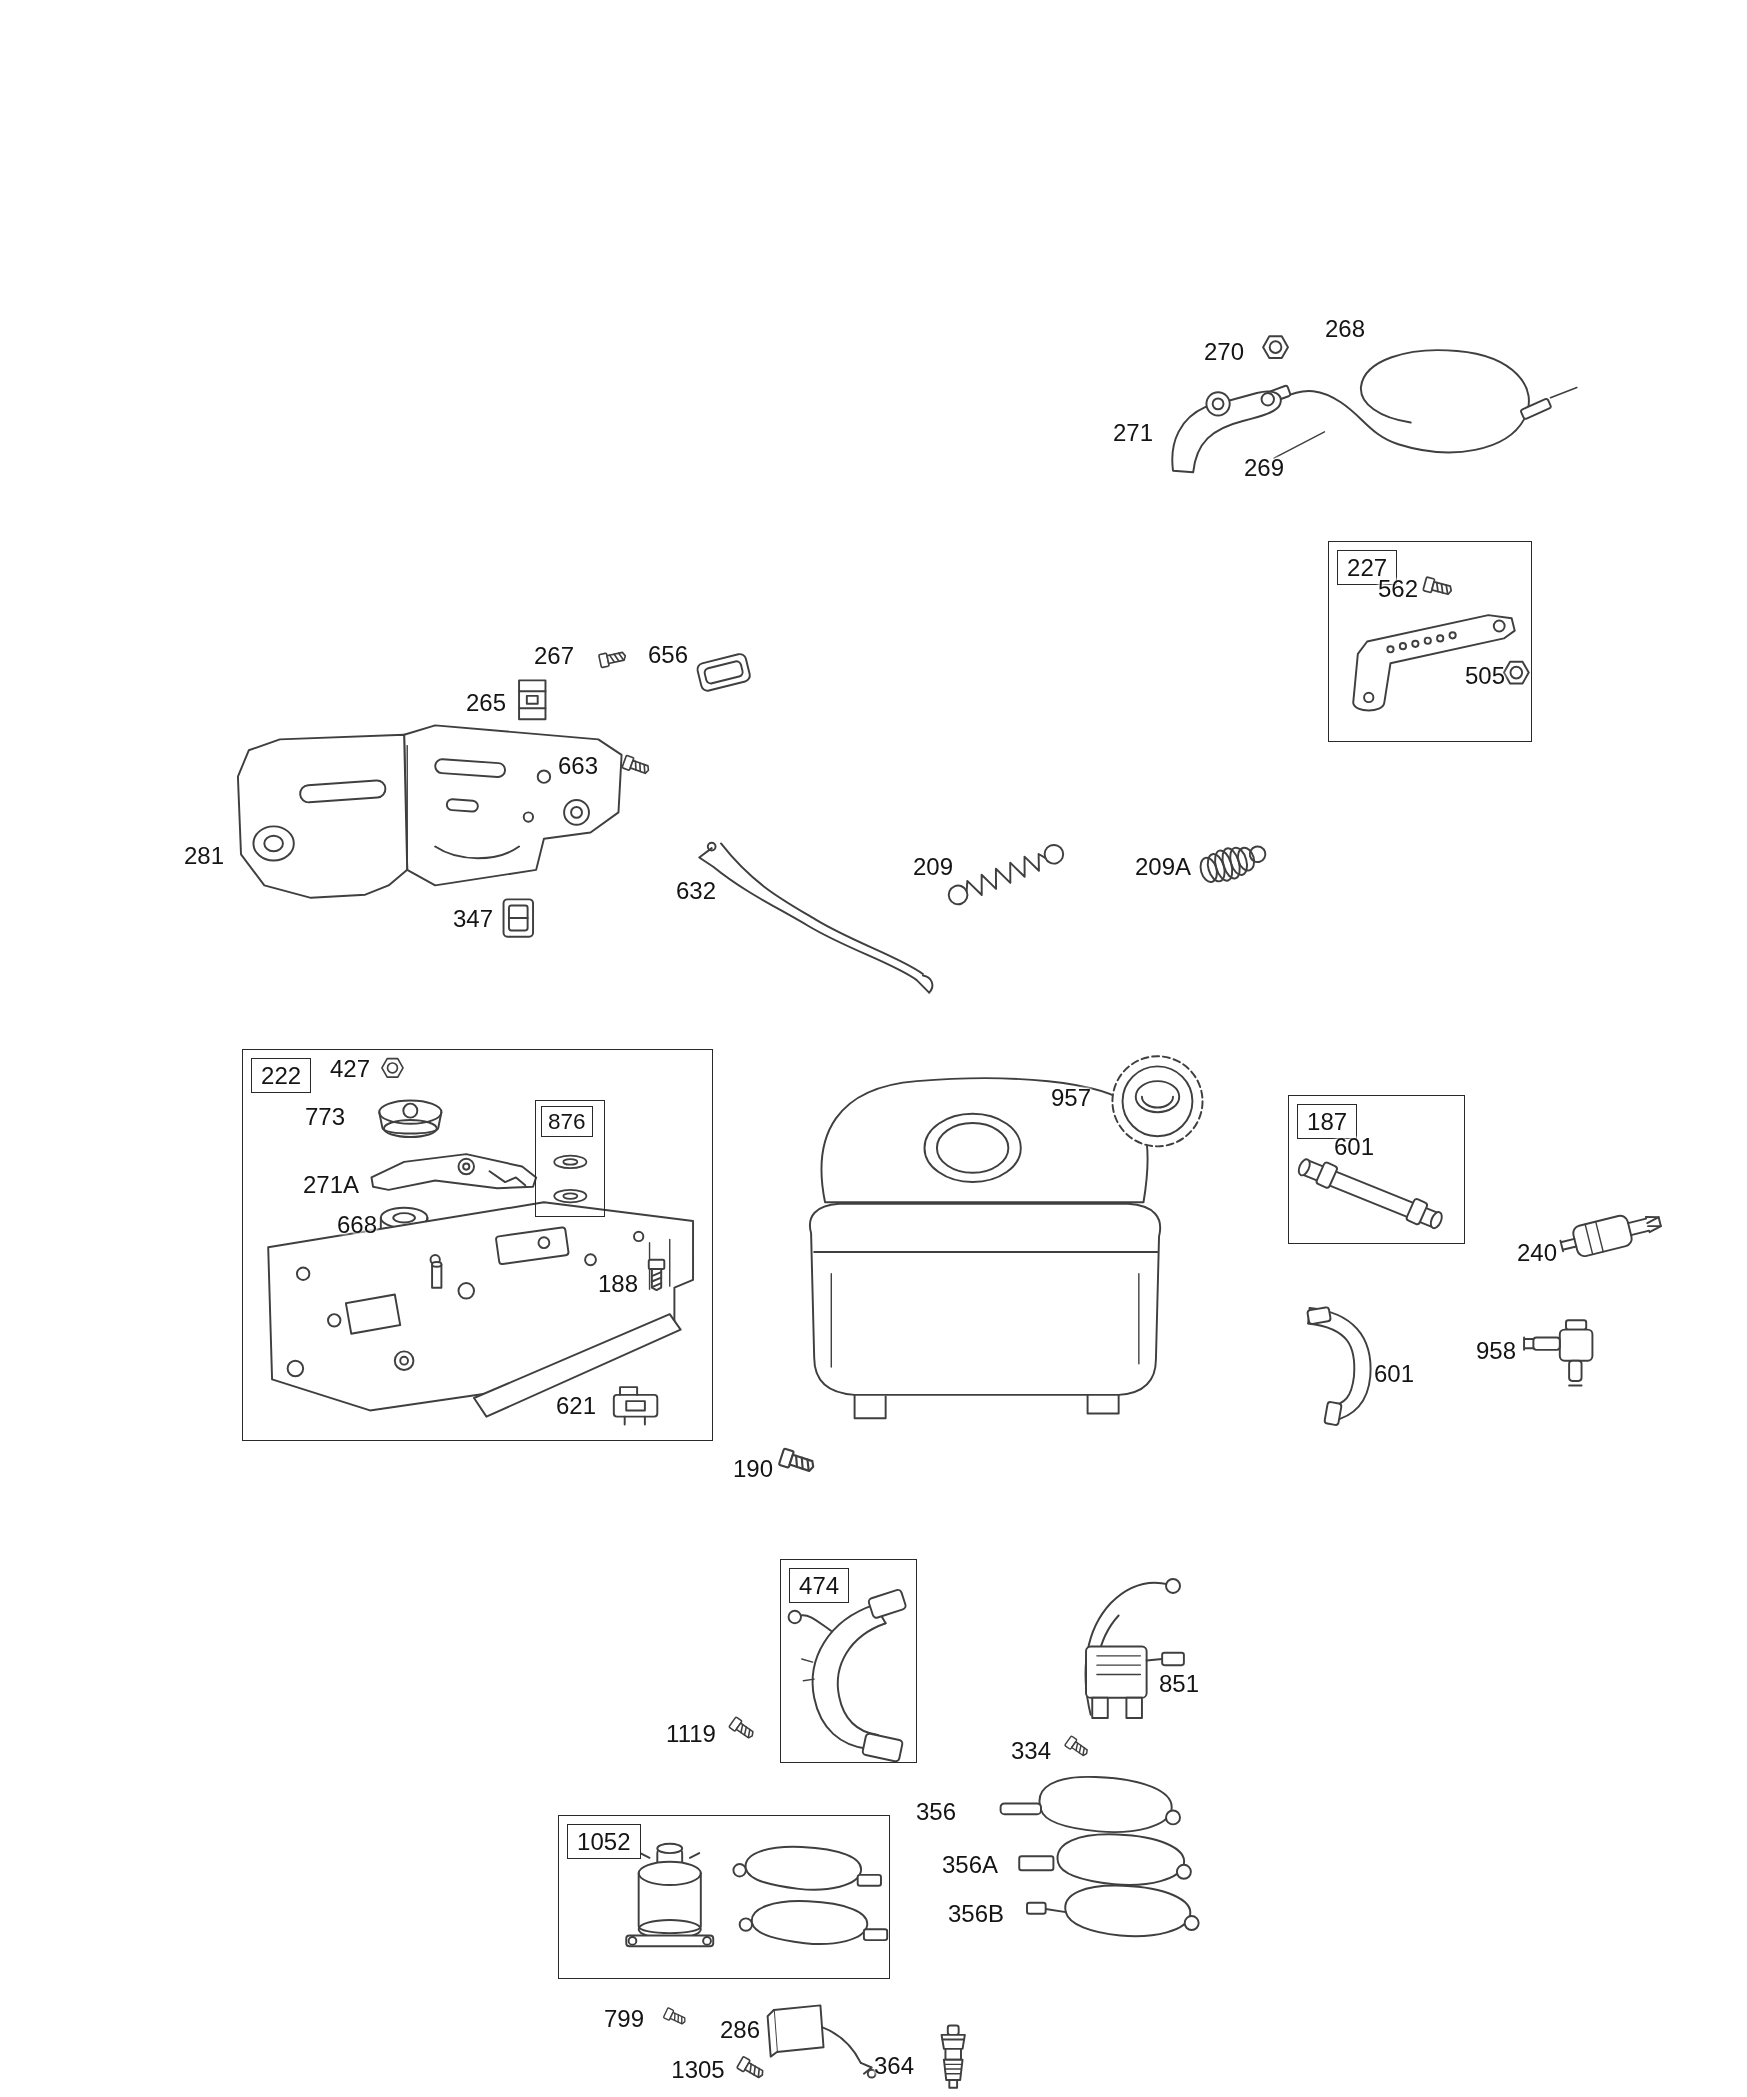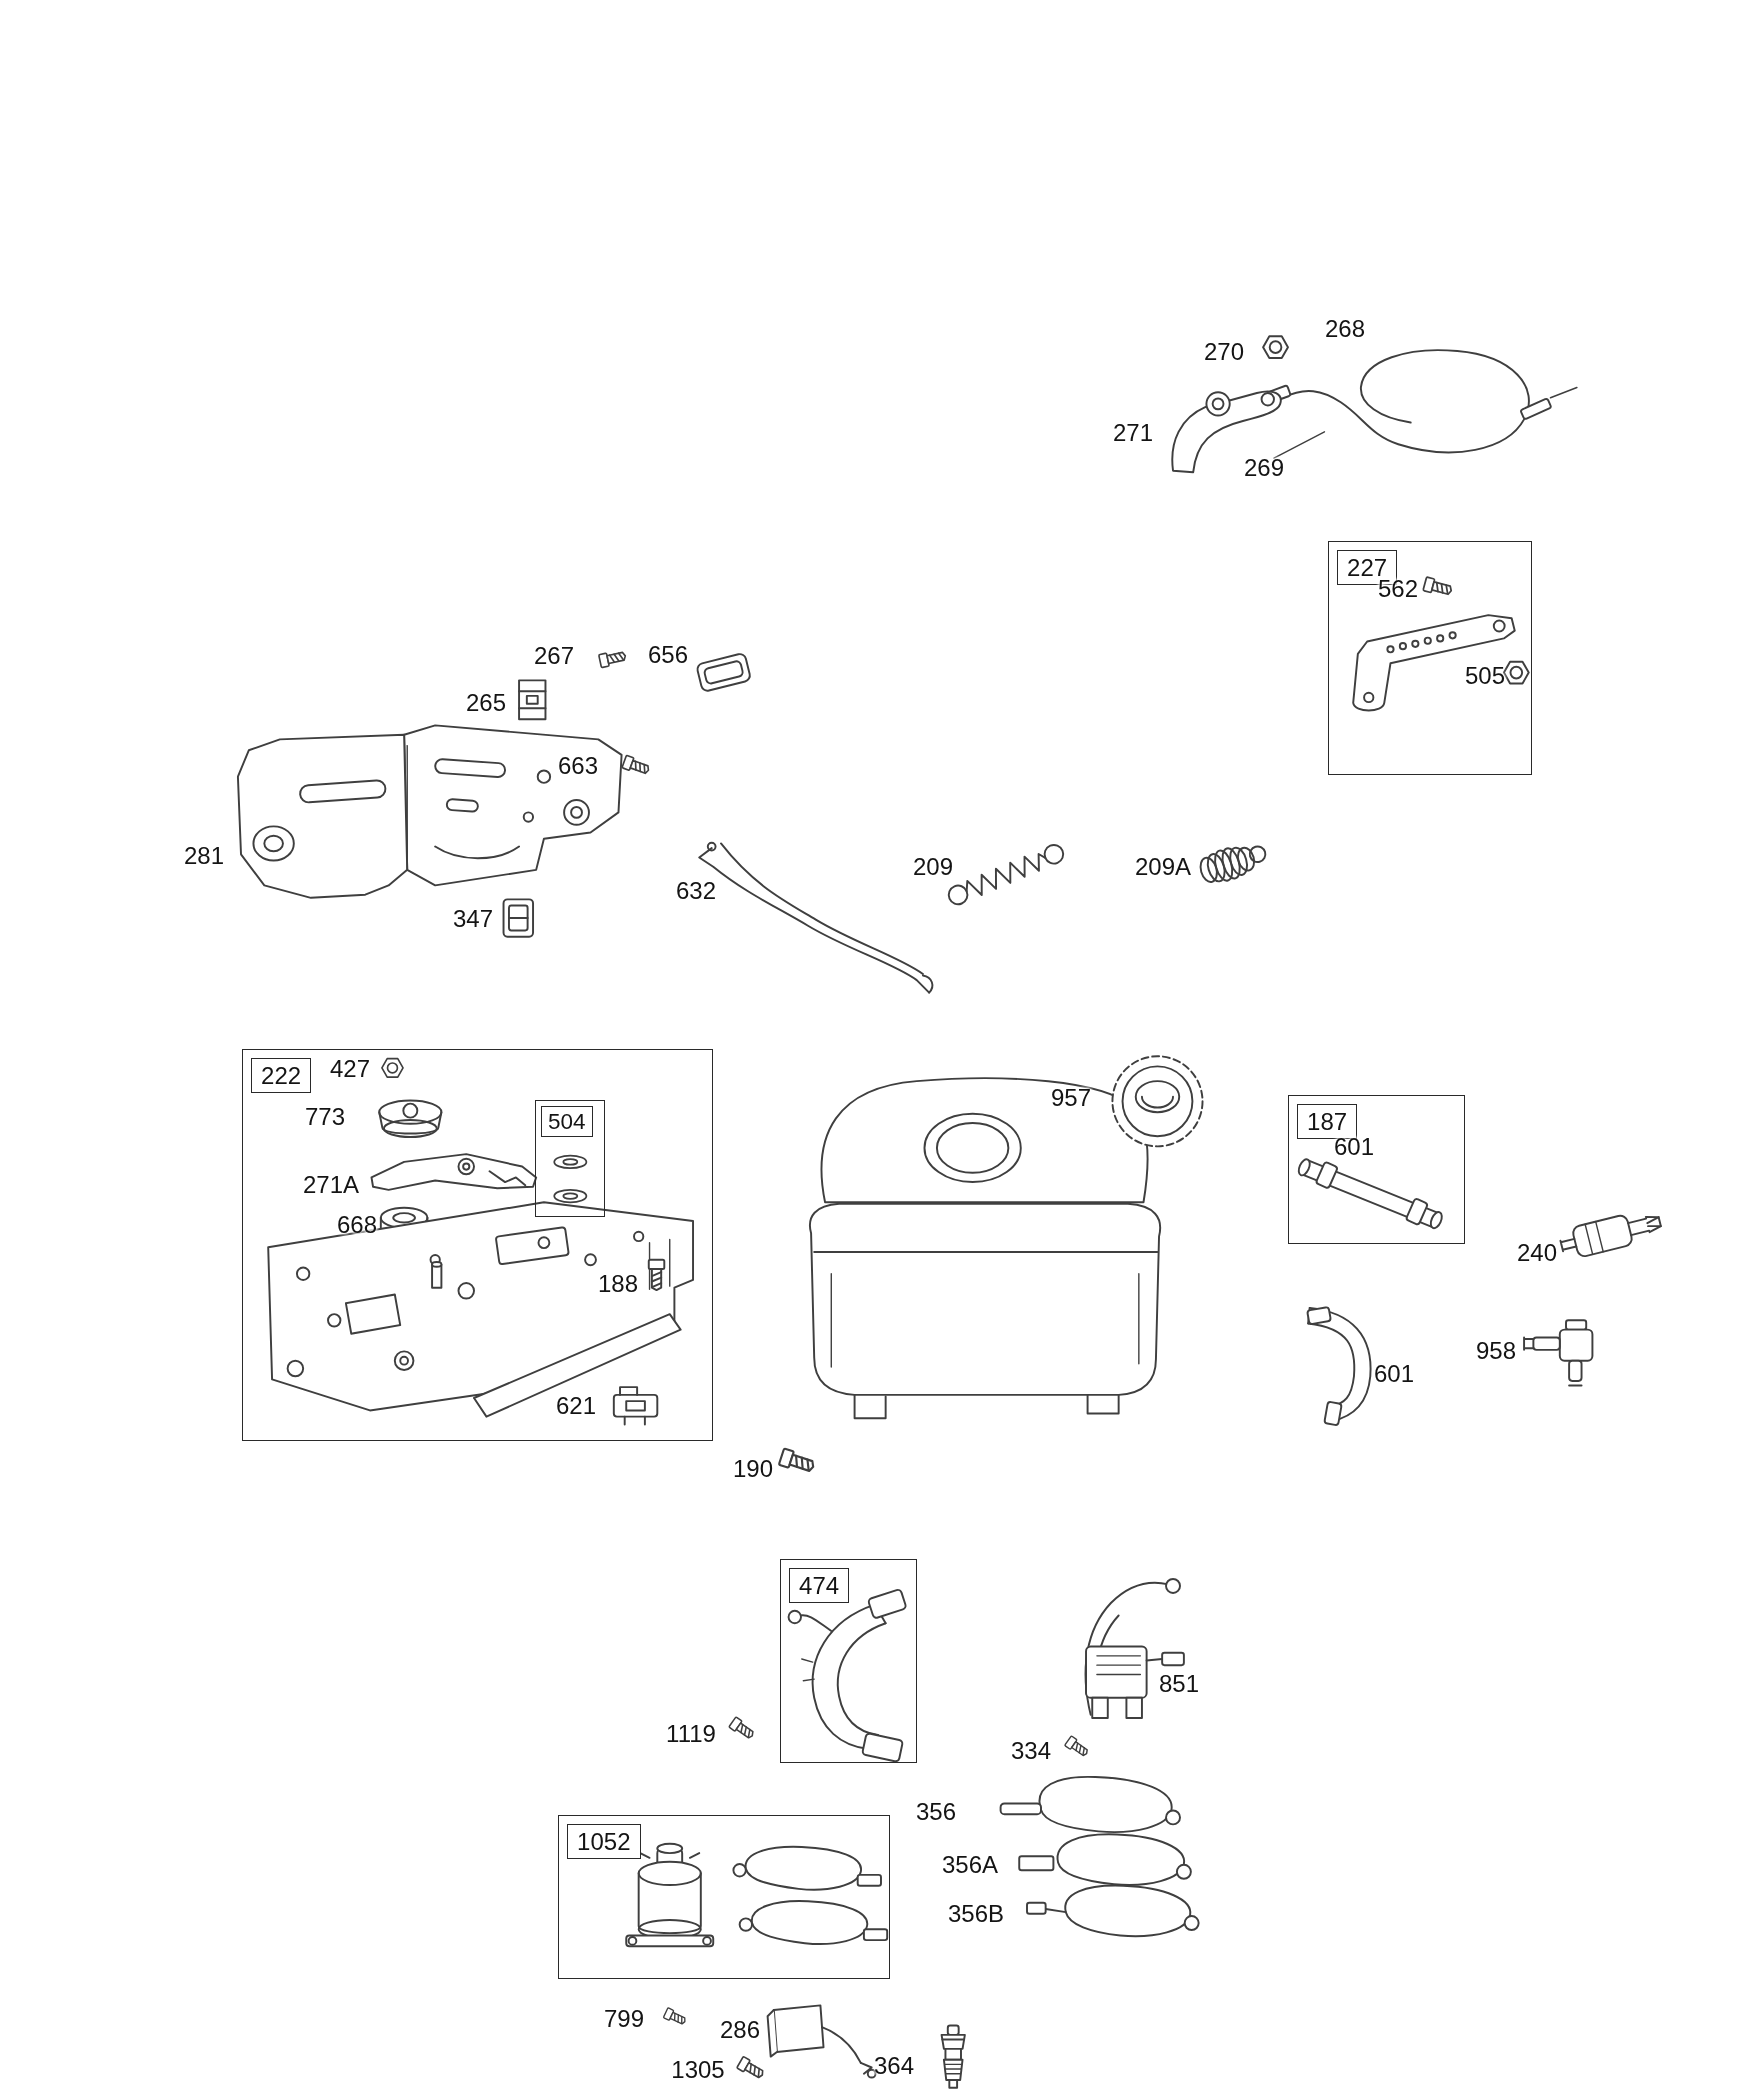--- a/index.html
+++ b/index.html
@@ -317,30 +317,30 @@
       <rect x="14" y="0" width="14" height="12" rx="3" fill="#fff"></rect>
       <path d="M6,12 L36,12 L33,30 L9,30 Z" fill="#fff"></path>
       <path d="M7,18 L35,18"></path>
       <rect x="11" y="30" width="20" height="14" fill="#fff"></rect>
       <path d="M9,44 L33,44 L30,70 L12,70 Z" fill="#fff"></path>
       <path d="M11,50 L31,50 M11,56 L31,56 M12,62 L30,62" stroke-width="1.8"></path>
       <path d="M16,70 L16,80 L26,80 L26,70"></path>
     </g>
   </svg>
 
-  <div class="gbox" style="left:1328px;top:541px;width:204px;height:234px">
+  <div class="gbox" style="left:1328px;top:541px;width:204px;height:201px">
     <div class="gtag">227</div>
   </div>
 
   <div class="gbox" style="left:242px;top:1049px;width:471px;height:392px">
     <div class="gtag">222</div>
   </div>
 
   <div class="gbox" style="left:535px;top:1100px;width:70px;height:117px">
-    <div class="gtag" style="top:4.7px;left:4.7px;padding:0 6.2px;font-size:22.5px">504</div>
+    <div class="gtag" style="top:4.7px;left:4.7px;padding:0 6.2px;font-size:22.5px">876</div>
   </div>
 
 
   <div class="gbox" style="left:1288px;top:1095px;width:177px;height:149px">
     <div class="gtag">187</div>
   </div>
 
 
   <div class="gbox" style="left:780px;top:1559px;width:137px;height:204px">
     <div class="gtag">474</div>

